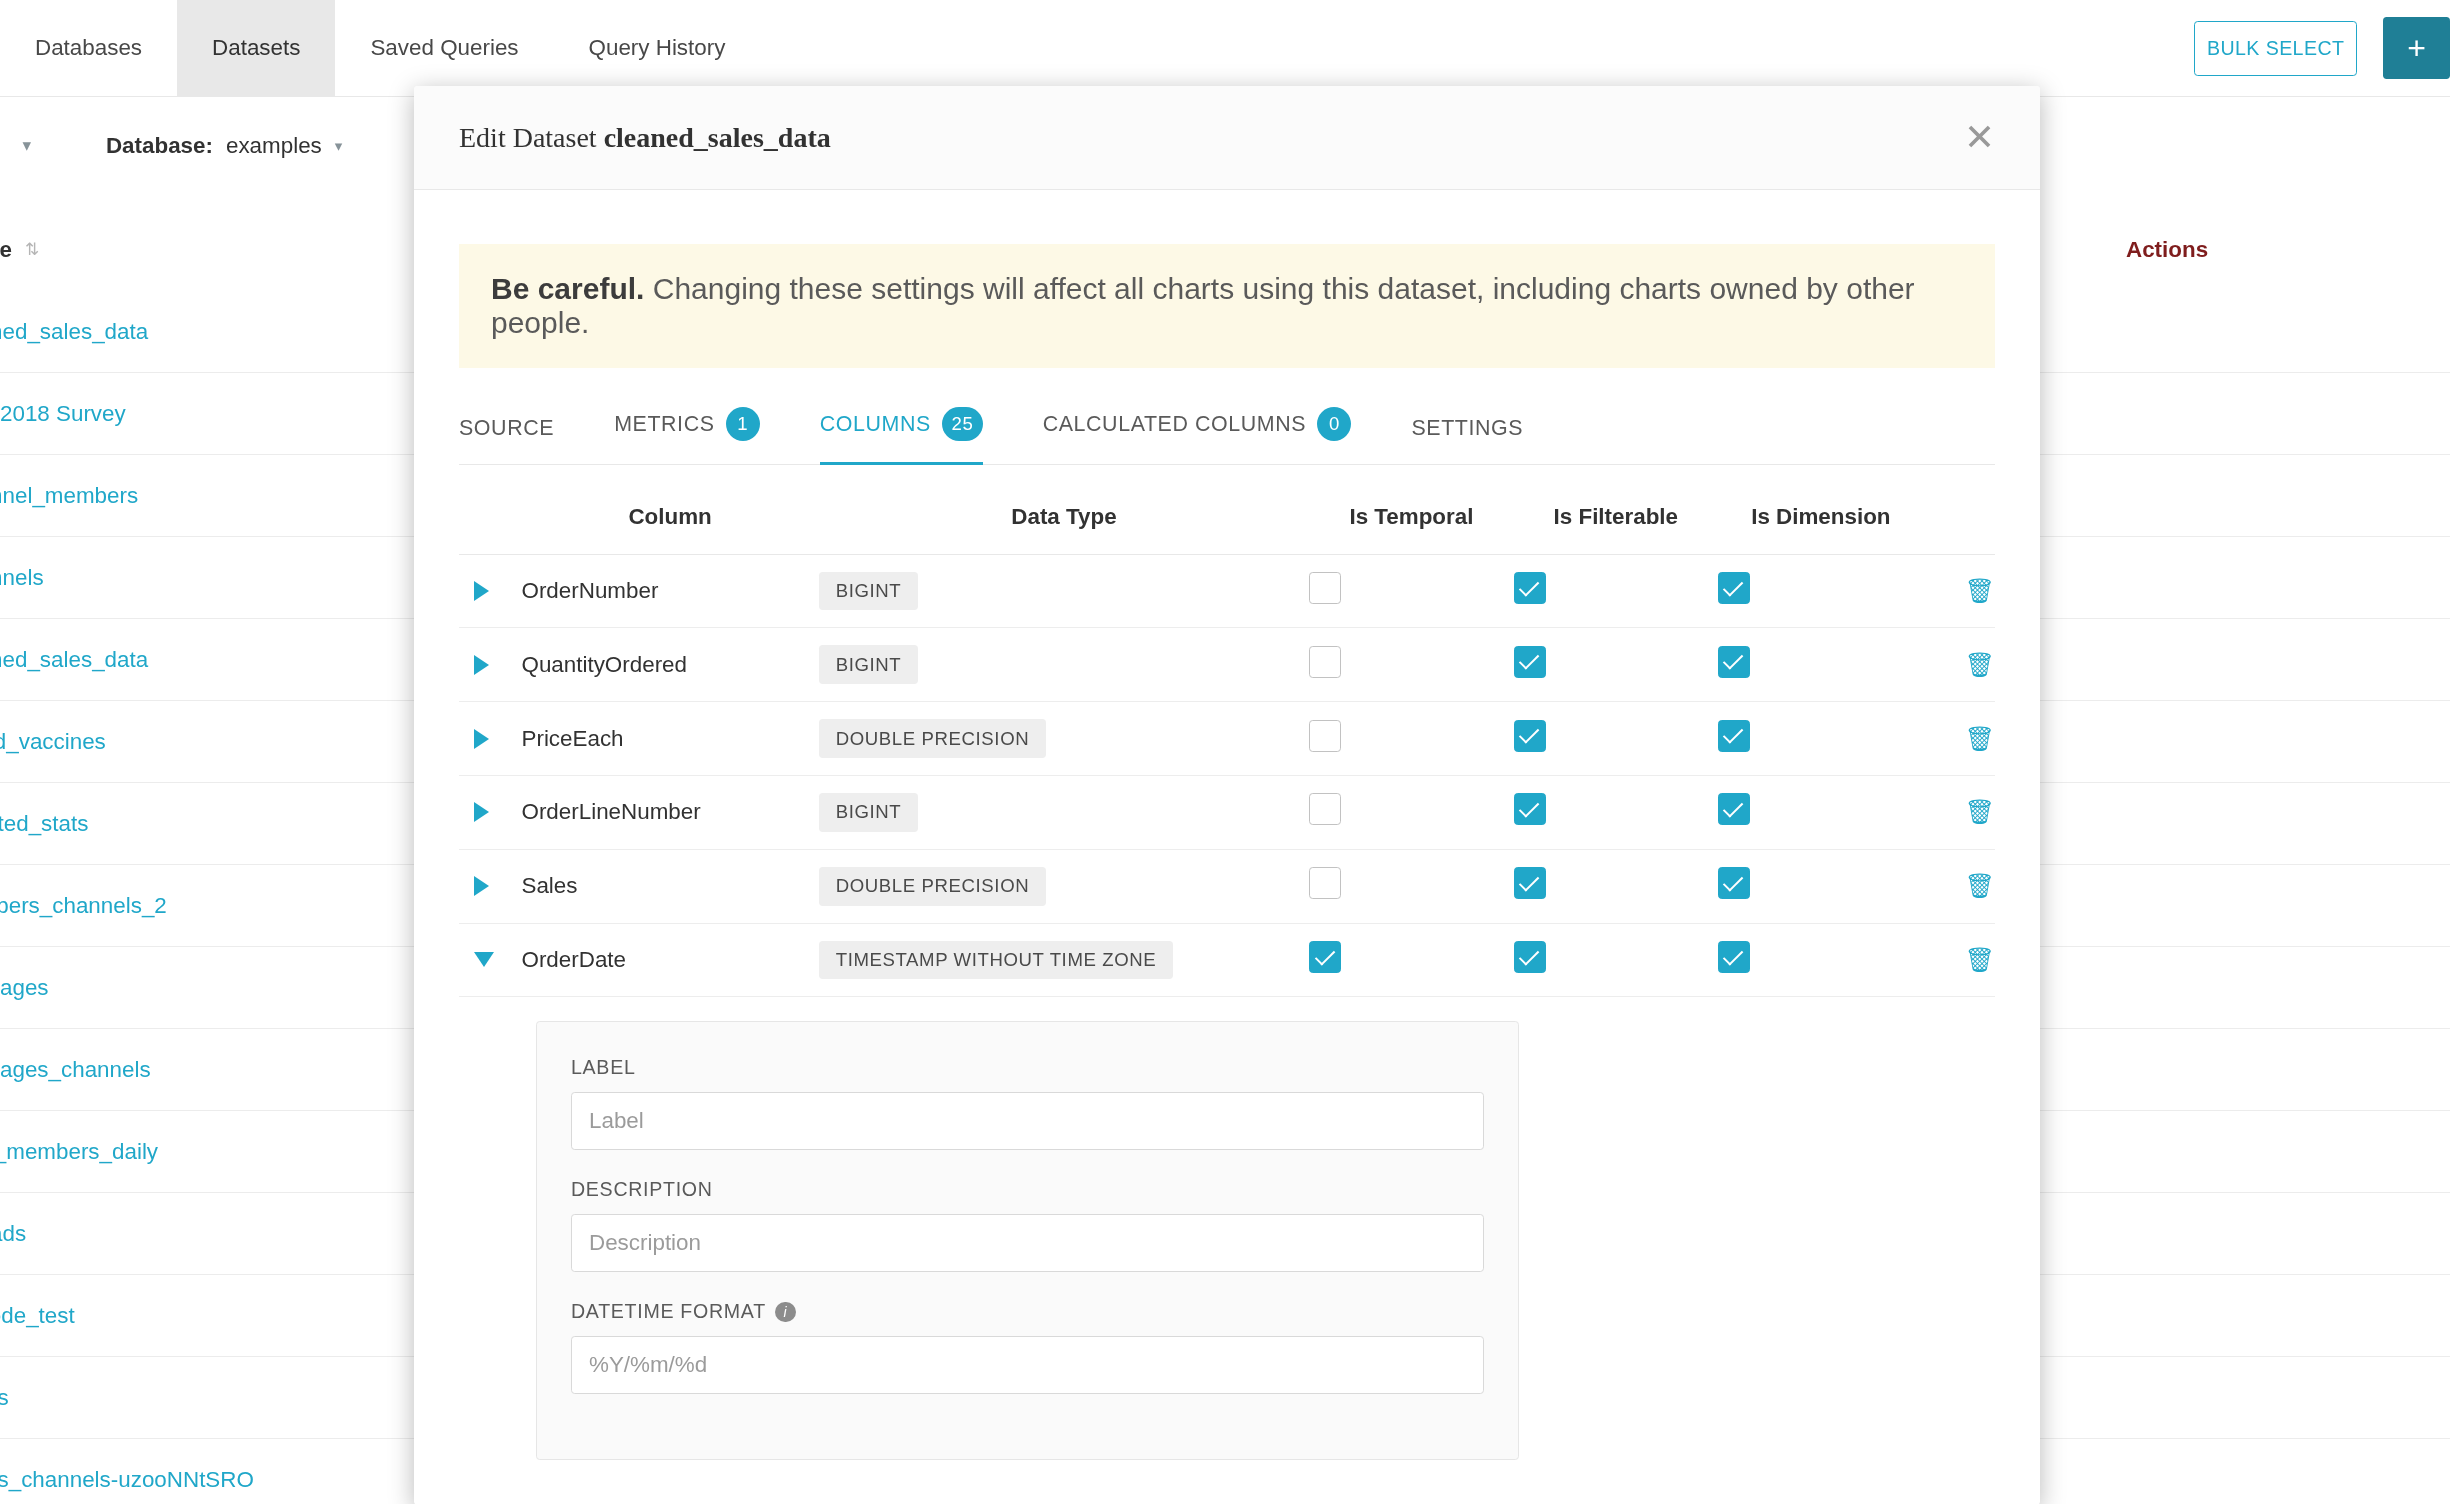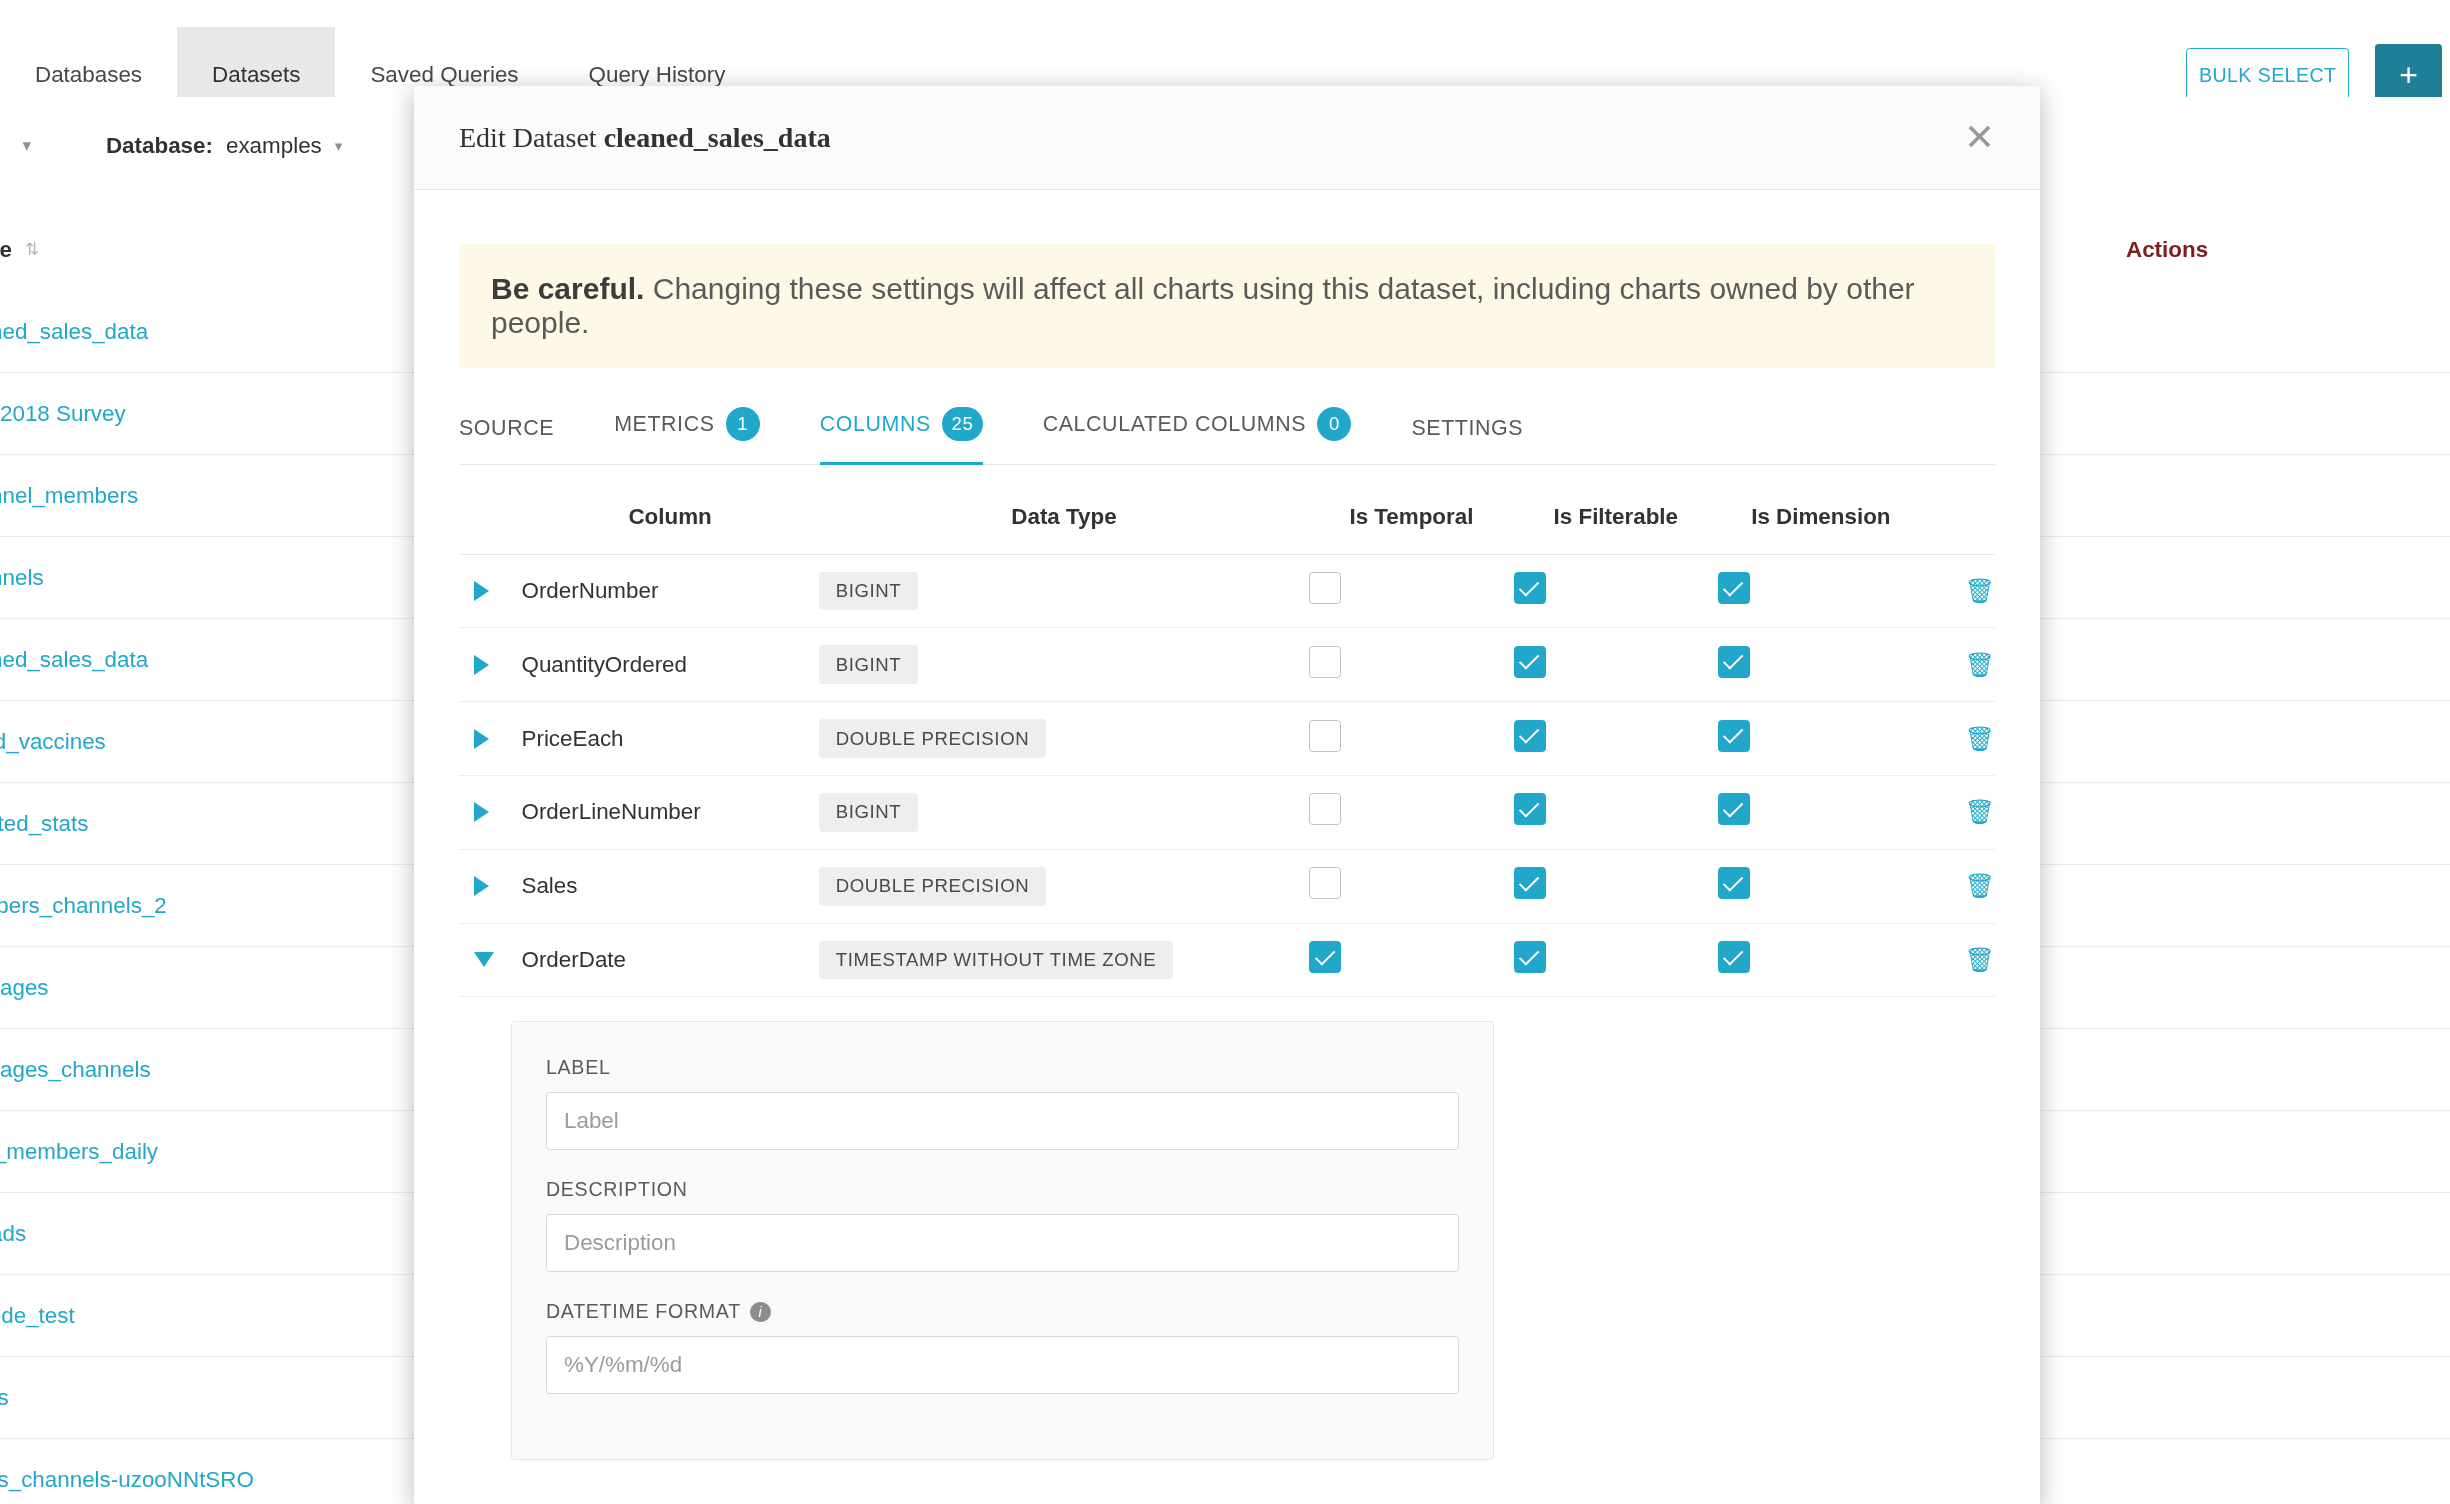--- a/index.html
+++ b/index.html
@@ -7,23 +7,23 @@
     margin: 0; padding: 0;
     width: 2450px; height: 1505px;
     background: #ffffff;
     font-family: "Liberation Sans", sans-serif;
     overflow: hidden;
   }
   .app { position: relative; width: 2450px; height: 1505px; background: #fff; }
 
   
   .topnav {
-    position: absolute; top: 0; left: 0; right: 8px; height: 97px;
+    position: absolute; top: 0; left: 0; right: 0; height: 97px;
     background: #fff; border-bottom: 0.9px solid #e8e8e8;
-    display: flex; align-items: center; margin-top: 27px;
+    display: flex; align-items: center;
   }
   .nav-items { display: flex; align-items: stretch; height: 97px; }
   .nav-item {
     display: flex; align-items: center; padding: 0 35px;
     font-size: 22.4px; color: #484848; height: 97px;
     cursor: pointer;
   }
   .nav-item.active { background: #e8e8e8; color: #323232; }
   .nav-right { margin-left: auto; display: flex; align-items: center; padding-right: 0px; }
   .btn-bulk {
@@ -150,21 +150,21 @@
   }
   .chk.on::after {
     content: ""; position: absolute; left: 9.3px; top: 3.7px;
     width: 8.4px; height: 17px; border: solid #fff; border-width: 0 2.8px 2.8px 0;
     transform: rotate(45deg);
   }
   .trash { color: #20a7c9; font-size: 24px; cursor: pointer; }
 
   
   .detail {
-    margin: 24px 0 0 52px; width: 983px;
+    margin: 24px 0 0 77px; width: 983px;
     border: 0.9px solid #e6e6e6; background: #fafafa; border-radius: 3.7px;
     padding: 34px 34px 37px 34px;
   }
   .field-label {
     font-size: 19.6px; color: #5a5a5a; letter-spacing: 0.7px;
     margin-bottom: 13px; display: flex; align-items: center; gap: 9.3px;
   }
   .info-i {
     width: 20.5px; height: 20.5px; border-radius: 50%; background: #8c8c8c; color: #fff;
     font-size: 14px; display: inline-flex; align-items: center; justify-content: center;

